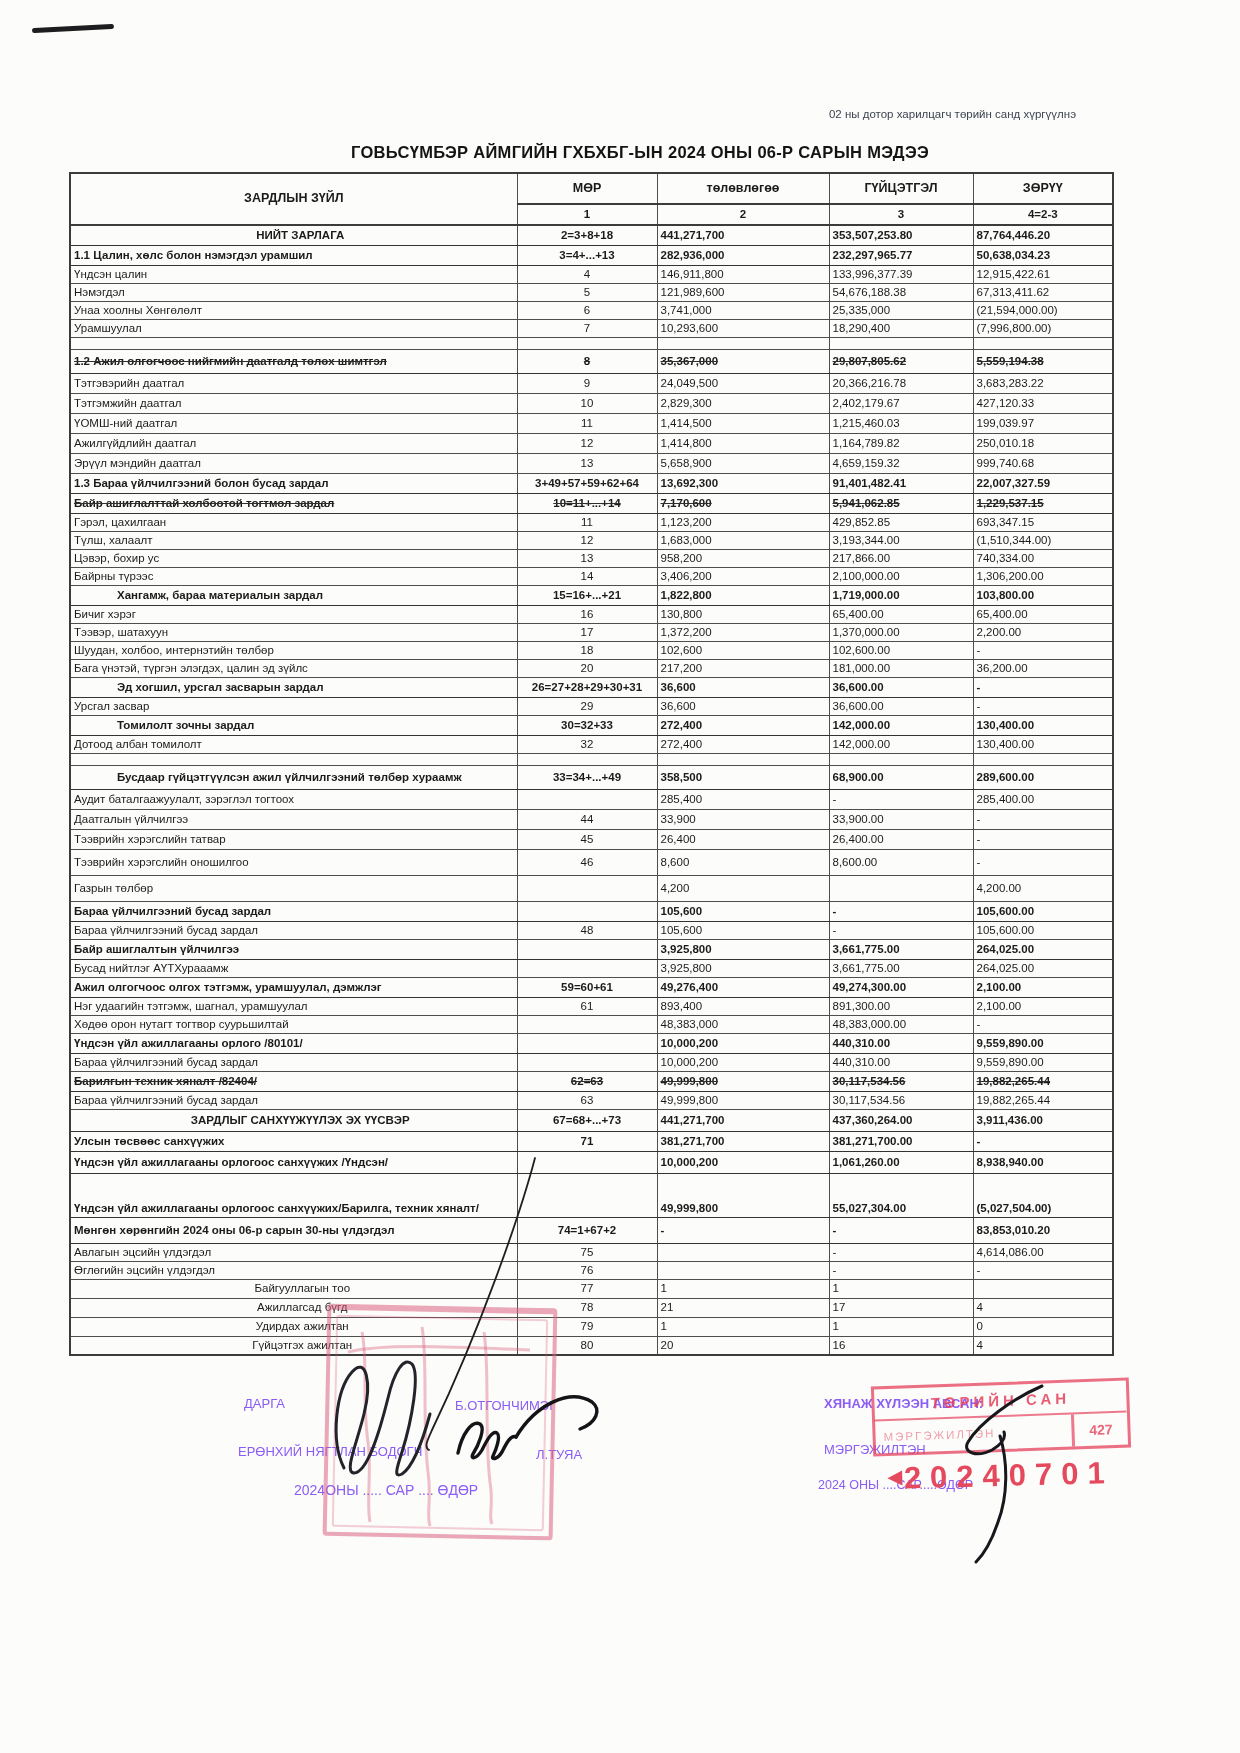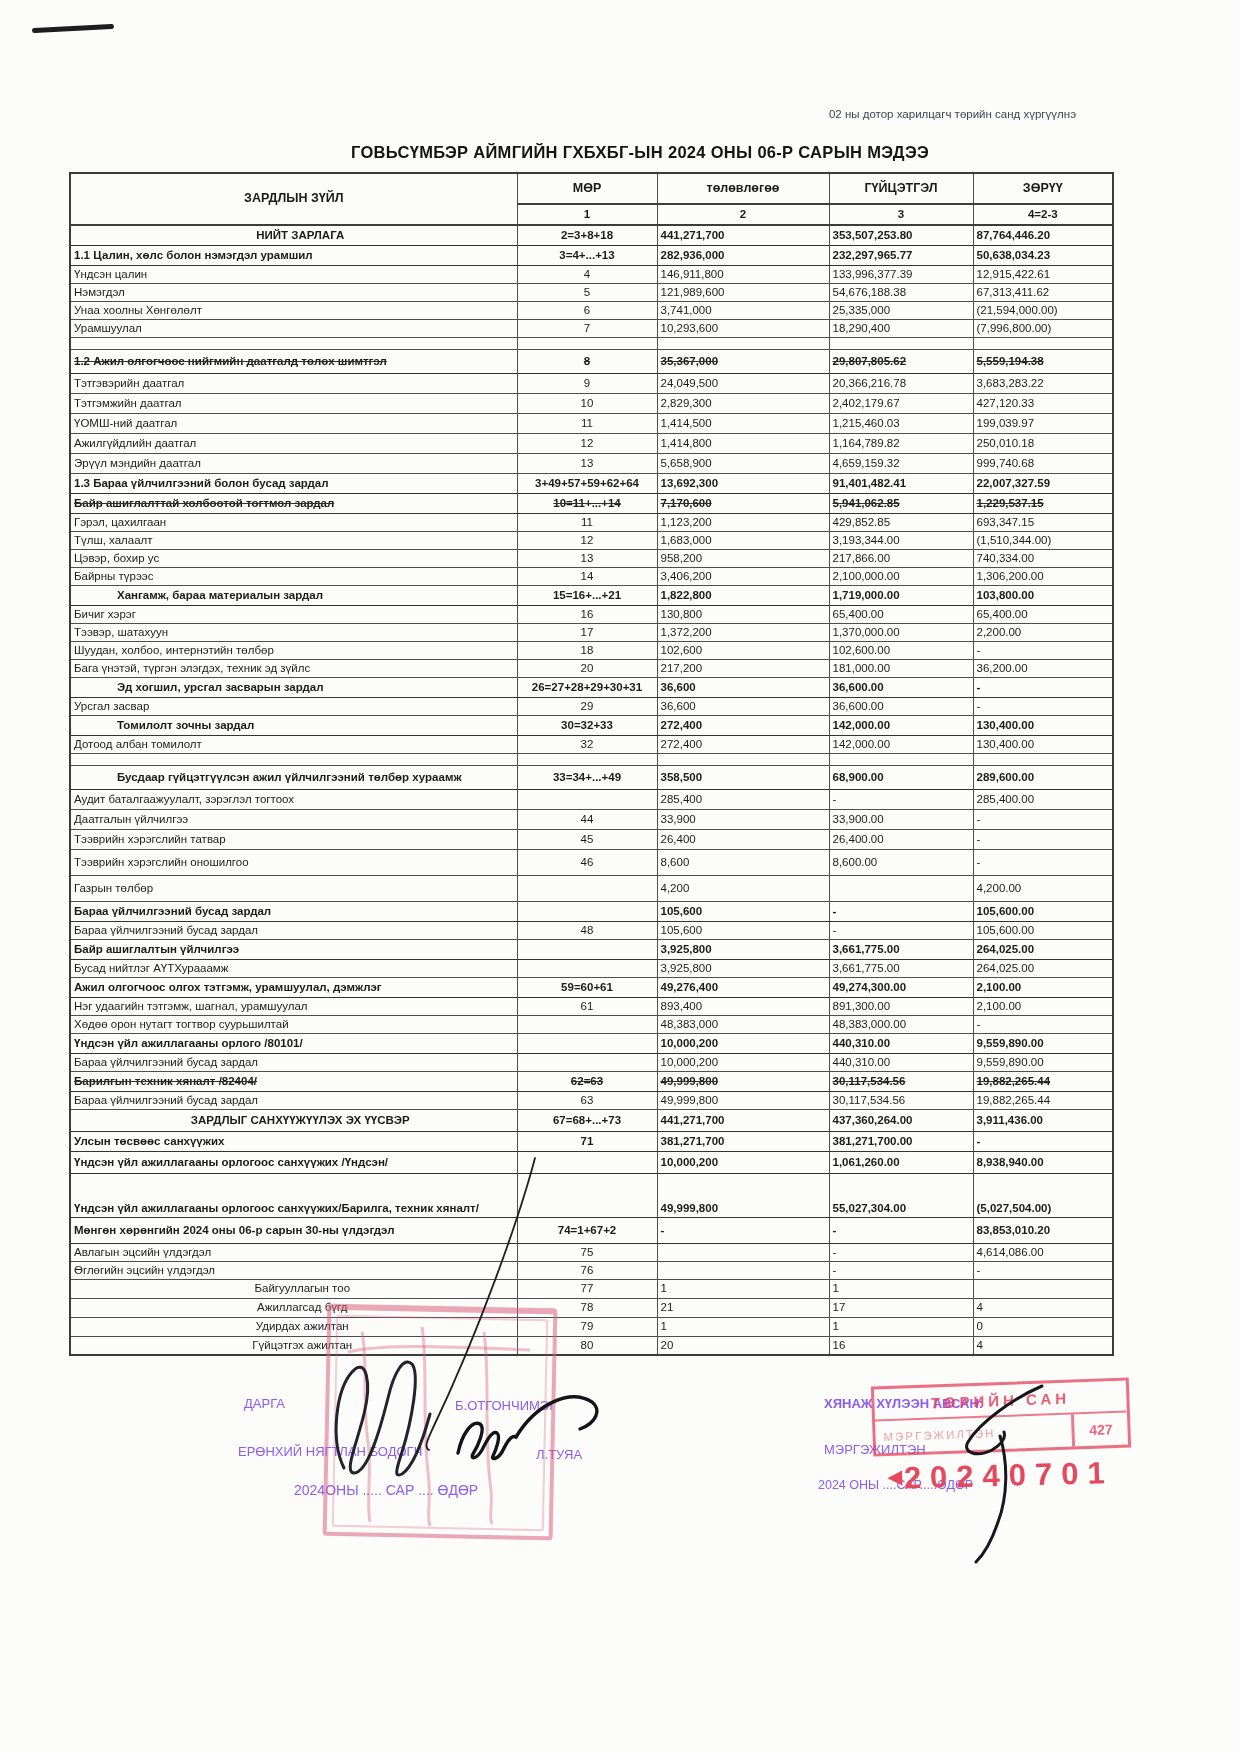--- a/index.html
+++ b/index.html
@@ -267,21 +267,21 @@
           <td class="diff">2,200.00</td>
         </tr>
         <tr class="" style="height: 18px;">
           <td class="lbl">Шуудан, холбоо, интернэтийн төлбөр</td>
           <td class="no">18</td>
           <td class="plan">102,600</td>
           <td class="actual">102,600.00</td>
           <td class="diff">-</td>
         </tr>
         <tr class="" style="height: 18px;">
-          <td class="lbl">Бага үнэтэй, түргэн элэгдэх, техник эд зүйлс</td>
+          <td class="lbl">Бага үнэтэй, түргэн элэгдэх, цалин эд зүйлс</td>
           <td class="no">20</td>
           <td class="plan">217,200</td>
           <td class="actual">181,000.00</td>
           <td class="diff">36,200.00</td>
         </tr>
         <tr class="b bi" style="height: 20px;">
           <td class="lbl">Эд хогшил, урсгал засварын зардал</td>
           <td class="no">26=27+28+29+30+31</td>
           <td class="plan">36,600</td>
           <td class="actual">36,600.00</td>

